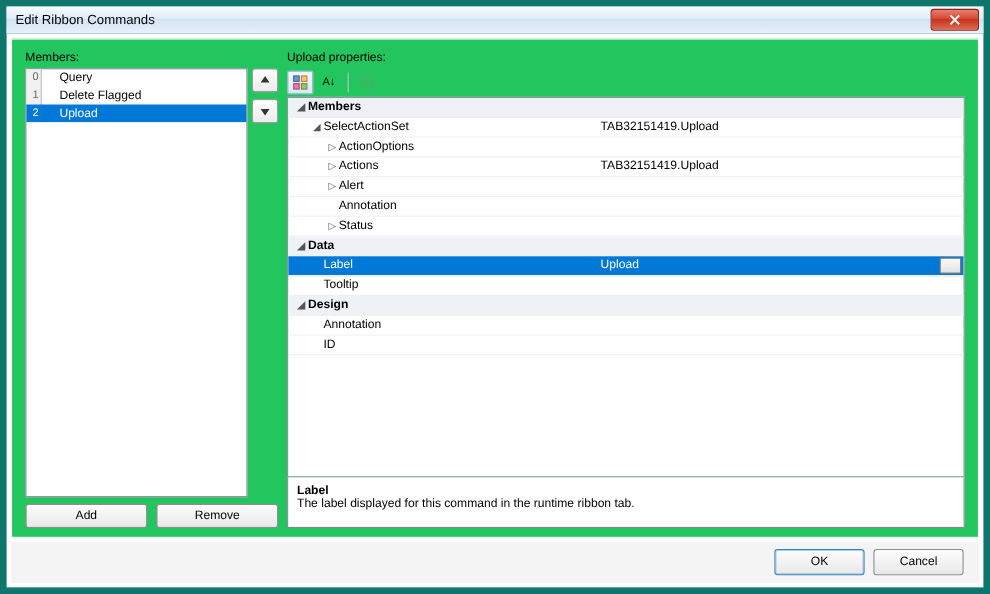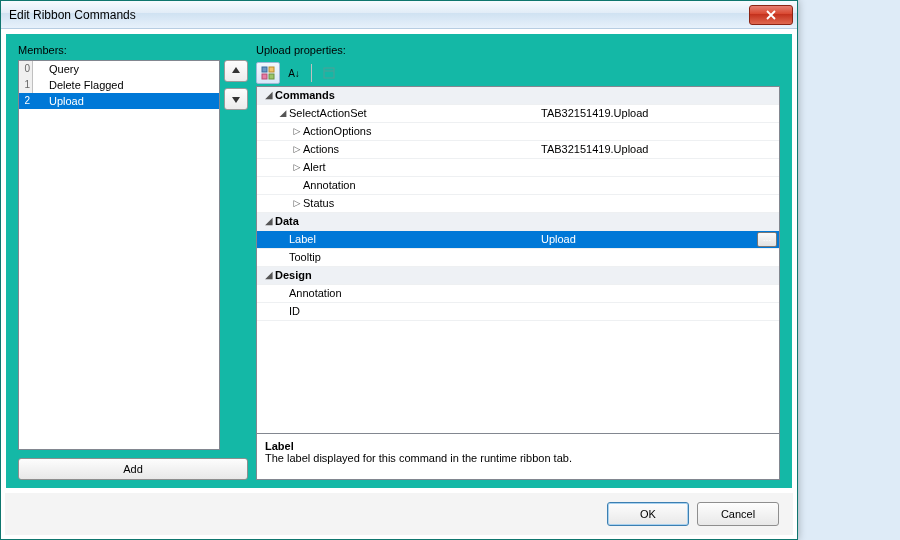--- a/index.html
+++ b/index.html
@@ -1,22 +1,22 @@
 <!DOCTYPE html>
 <html><head>
 <meta charset="utf-8">
 <style>
 * { box-sizing: border-box; margin: 0; padding: 0; }
 body { font-family: "Segoe UI", Tahoma, sans-serif; font-size: 11px; background: #deebf7; width: 900px; height: 540px; overflow: hidden; }
-.window { width: 798px; height: 540px; background: #fff; border: 1px solid #0f766e; display: flex; flex-direction: column; box-shadow: 0 0 8px rgba(0,0,0,0.3); }
+.window { width: 900px; height: 540px; background: #fff; border: 6px solid #0f766e; display: flex; flex-direction: column; box-shadow: 0 0 8px rgba(0,0,0,0.3); }
 .titlebar { height: 28px; background: linear-gradient(#f7fbff,#e1ecf7 45%,#d0e2f2 46%,#e7f1fb); display: flex; align-items: center; padding: 0 0 0 8px; border-bottom: 1px solid #b7cde2; }
 .titlebar-text { flex: 1; font-size: 12px; color: #000; }
 .close-btn { width: 44px; height: 20px; background: linear-gradient(#e67e72,#d9472f 45%,#c4311d 46%,#e06850); border: 1px solid #8b2414; border-radius: 3px; display: flex; align-items: center; justify-content: center; margin-right: 4px; cursor: pointer; }
 .close-btn svg { width: 10px; height: 10px; }
-.content { flex: 1; display: flex; padding: 10px 12px 8px 12px; gap: 8px; background: #14b8a6; border: 1px solid #fff; margin: 4px; }
+.content { flex: 1; display: flex; padding: 10px 12px 8px 12px; gap: 8px; background: #22c55e; border: 1px solid #fff; margin: 4px; }
 .left-pane { width: 230px; display: flex; flex-direction: column; }
 .section-label { font-size: 11px; margin-bottom: 4px; color: #000; }
 .members-row { display: flex; gap: 4px; flex: 1; }
 .members-list { flex: 1; background: #fff; border: 1px solid #828790; height: 390px; }
 .member-item { display: flex; height: 16px; line-height: 16px; cursor: pointer; }
 .member-idx { width: 14px; text-align: right; padding-right: 2px; border-right: 1px solid #c0c0c0; background: #f0f0f0; color: #666; font-size: 10px; }
 .member-name { flex: 1; padding-left: 16px; }
 .member-item.selected .member-name { background: #0078d7; color: #fff; }
 .member-item.selected .member-idx { background: #0078d7; color:#fff; border-right:1px solid #0078d7; }
 .arrow-col { display: flex; flex-direction: column; gap: 6px; }
@@ -83,20 +83,21 @@
           </div>
           <div class="arrow-btn">
             <svg width="10" height="10">
                 <path d="M1 3 L9 3 L5 9 Z" fill="#333"></path>
               </svg>
           </div>
         </div>
       </div>
       <div class="bottom-buttons">
         <button class="std-btn">Add</button>
+        <button class="std-btn">Remove</button>
       </div>
     </div>
 
     <div class="right-pane">
       <div class="section-label">Upload properties:</div>
       <div class="toolbar">
         <div class="tb-btn active">
           <svg width="14" height="14">
               <rect x="1" y="1" width="5" height="5" fill="#6b98c7" stroke="#3b6a9b"></rect>
               <rect x="8" y="1" width="5" height="5" fill="#f2c36b" stroke="#b98b2e"></rect>
@@ -113,21 +114,21 @@
               <rect x="2" y="2" width="10" height="10" fill="none" stroke="#888"></rect>
               <line x1="2" y1="5" x2="12" y2="5" stroke="#888"></line>
             </svg>
         </div>
       </div>
       <div class="grid" id="prop-grid">
           <div class="grid-row cat">
             <div class="gname">
               <span class="ind" style="width: 4px;"></span>
               <span class="twist">◢</span>
-              <span>Commands</span>
+              <span>Members</span>
             </div>
           </div>
           <div class="grid-row">
             <div class="gname">
               <span class="ind" style="width: 18px;"></span>
               <span class="twist">◢</span>
               <span>SelectActionSet</span>
             </div>
             <div class="gval">
               <span>TAB32151419.Upload</span>

